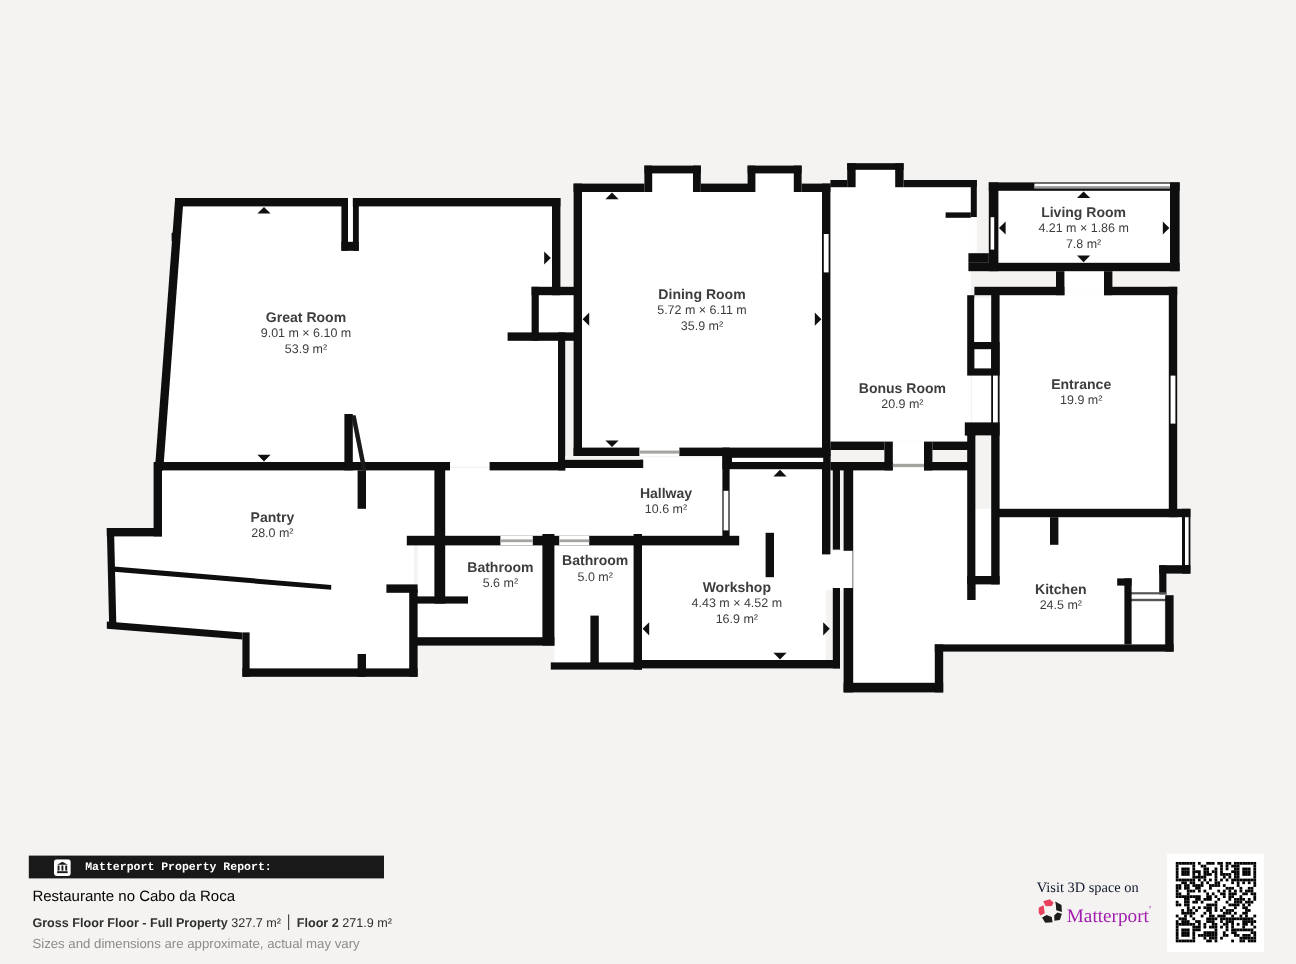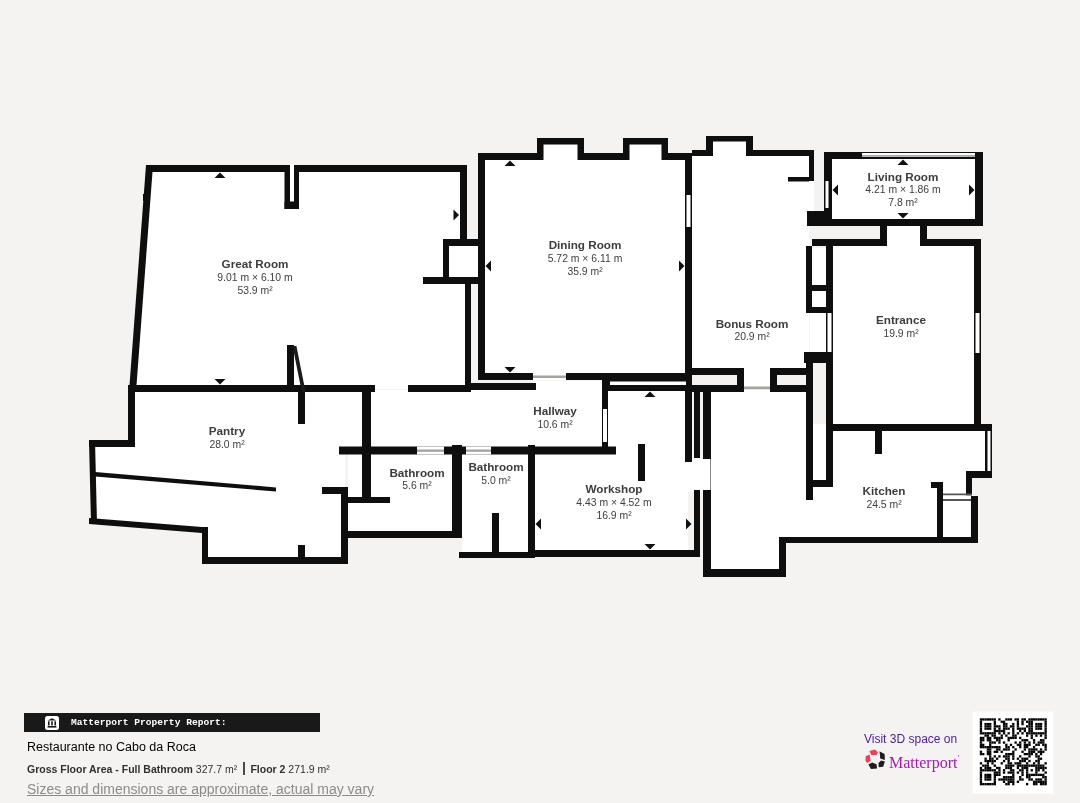--- a/index.html
+++ b/index.html
@@ -844,25 +844,25 @@
       <rect x="9.4" y="5.3" width="1.6" height="4.2"></rect>
       <rect x="2.6" y="10" width="8.8" height="1.6"></rect>
     </g>
 </svg>
 
 <div style="position:absolute;left:71px;top:712.5px;height:19px;line-height:19px;color:#ffffff;font-family:Liberation Mono, monospace;font-size:9.6px;font-weight:bold;">Matterport Property Report:</div>
 
 <div style="position:absolute;left:27px;top:740px;color:#000000;font-family:'Liberation Sans',sans-serif;font-size:12.5px;font-weight:normal;">Restaurante no Cabo da Roca</div>
 
 <div style="position:absolute;left:27px;top:762px;color:#303030;font-family:'Liberation Sans',sans-serif;font-size:10.5px;">
-<b>Gross Floor Area - Full Bathroom</b> 327.7 m²&nbsp;&nbsp;<span style="display:inline-block;width:1.5px;height:13px;background:#4a4a4a;vertical-align:-2.5px;"></span>&nbsp;&nbsp;<b>Floor 2</b> 271.9 m²</div>
-
-<div style="position:absolute;left:27px;top:781px;color:#8d8b88;font-family:'Liberation Sans',sans-serif;font-size:14px;text-decoration:underline;">Sizes and dimensions are approximate, actual may vary</div>
-
-<div style="position:absolute;left:864px;top:732px;color:#4c1d95;font-family:Liberation Sans, sans-serif;font-size:12px;">Visit 3D space on</div>
+<b>Gross Floor Floor - Full Property</b> 327.7 m²&nbsp;&nbsp;<span style="display:inline-block;width:1.5px;height:13px;background:#4a4a4a;vertical-align:-2.5px;"></span>&nbsp;&nbsp;<b>Floor 2</b> 271.9 m²</div>
+
+<div style="position:absolute;left:27px;top:781px;color:#8d8b88;font-family:'Liberation Sans',sans-serif;font-size:11px;">Sizes and dimensions are approximate, actual may vary</div>
+
+<div style="position:absolute;left:864px;top:732px;color:#0f172a;font-family:Liberation Serif, serif;font-size:12px;">Visit 3D space on</div>
 
 <svg style="position:absolute;left:864.5px;top:749px;" width="21" height="21" viewBox="0 0 21 21">
 <g>
 <polygon points="4.3,2.1 9.8,0.4 13,3.2 11.5,5.9 6.4,6.2" fill="#e8415e"></polygon>
 <polygon points="0.7,7.2 4.7,5.4 5.6,12 2,13.9 0.5,11.5" fill="#e8415e"></polygon>
 <polygon points="14.4,2.3 19.6,5.1 19.9,10.9 15.2,9.6 14.9,5.2" fill="#1d1d1b"></polygon>
 <polygon points="19.9,12.4 18.2,17.7 13.7,18.3 13.5,13.9 16.1,11.4" fill="#1d1d1b"></polygon>
 <polygon points="12.1,19.5 6,19.9 3.4,15.6 7.2,13.6 11.5,15.2" fill="#1d1d1b"></polygon>
 </g>
 </svg>

